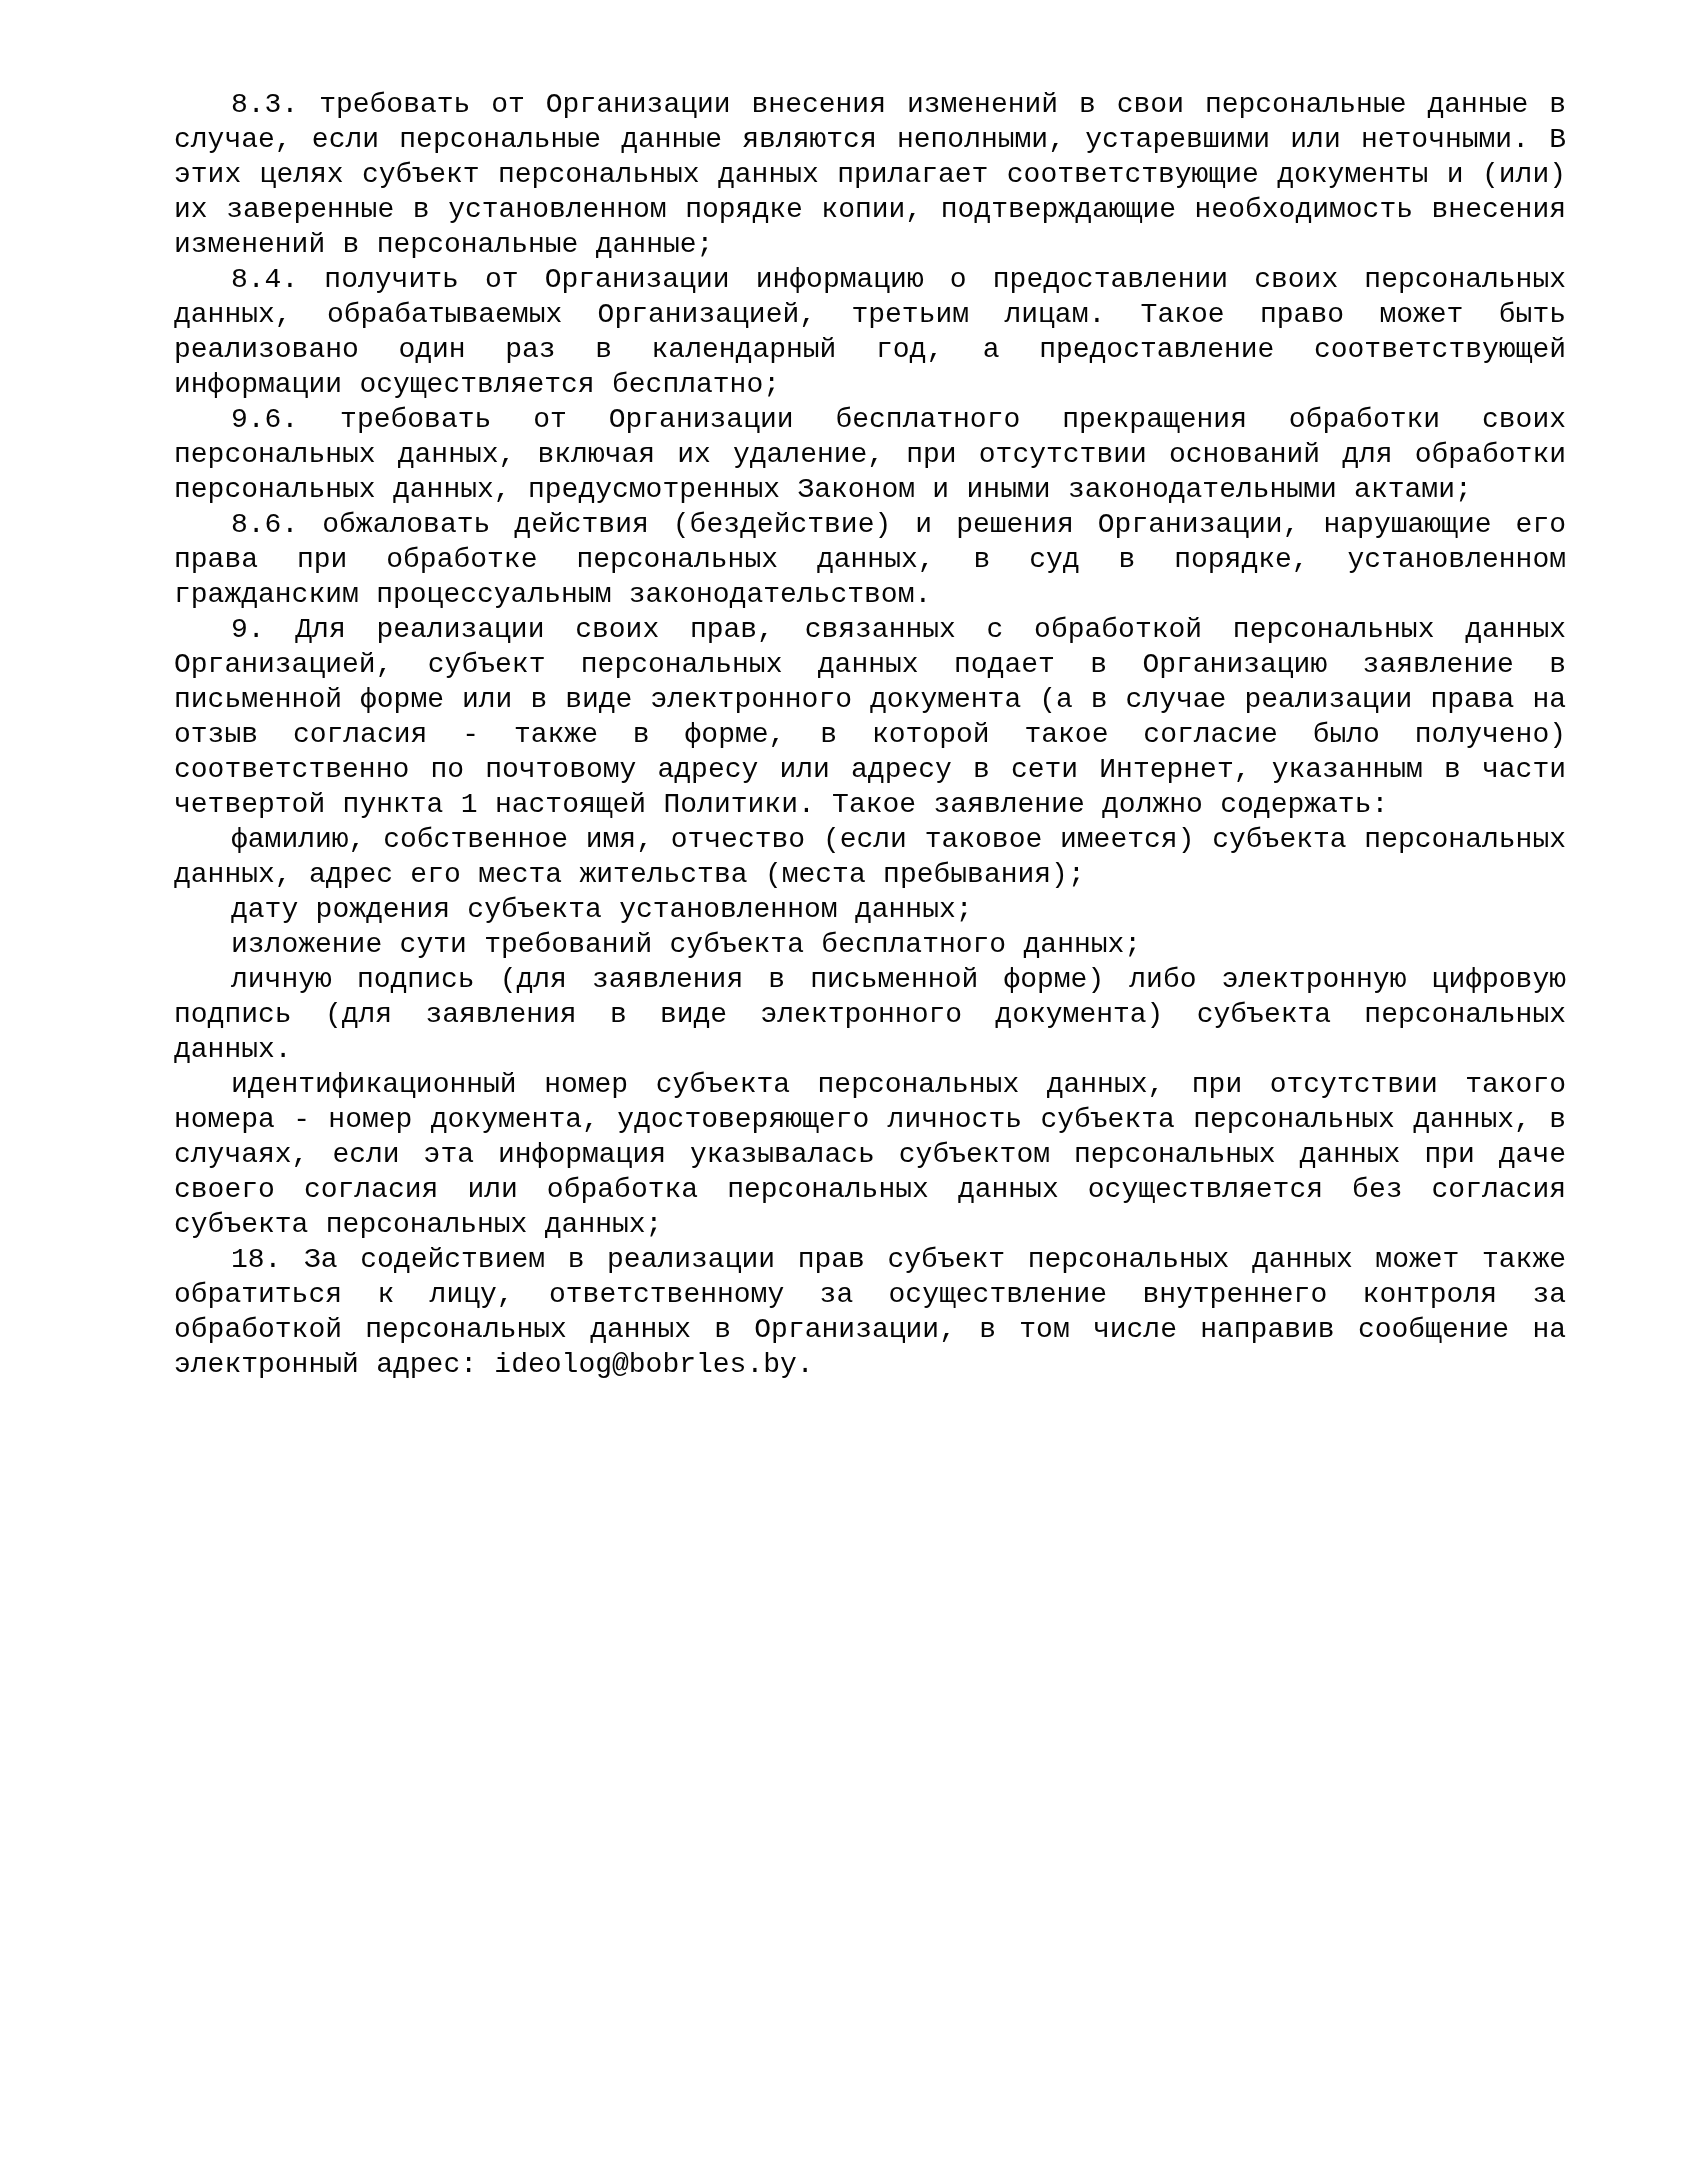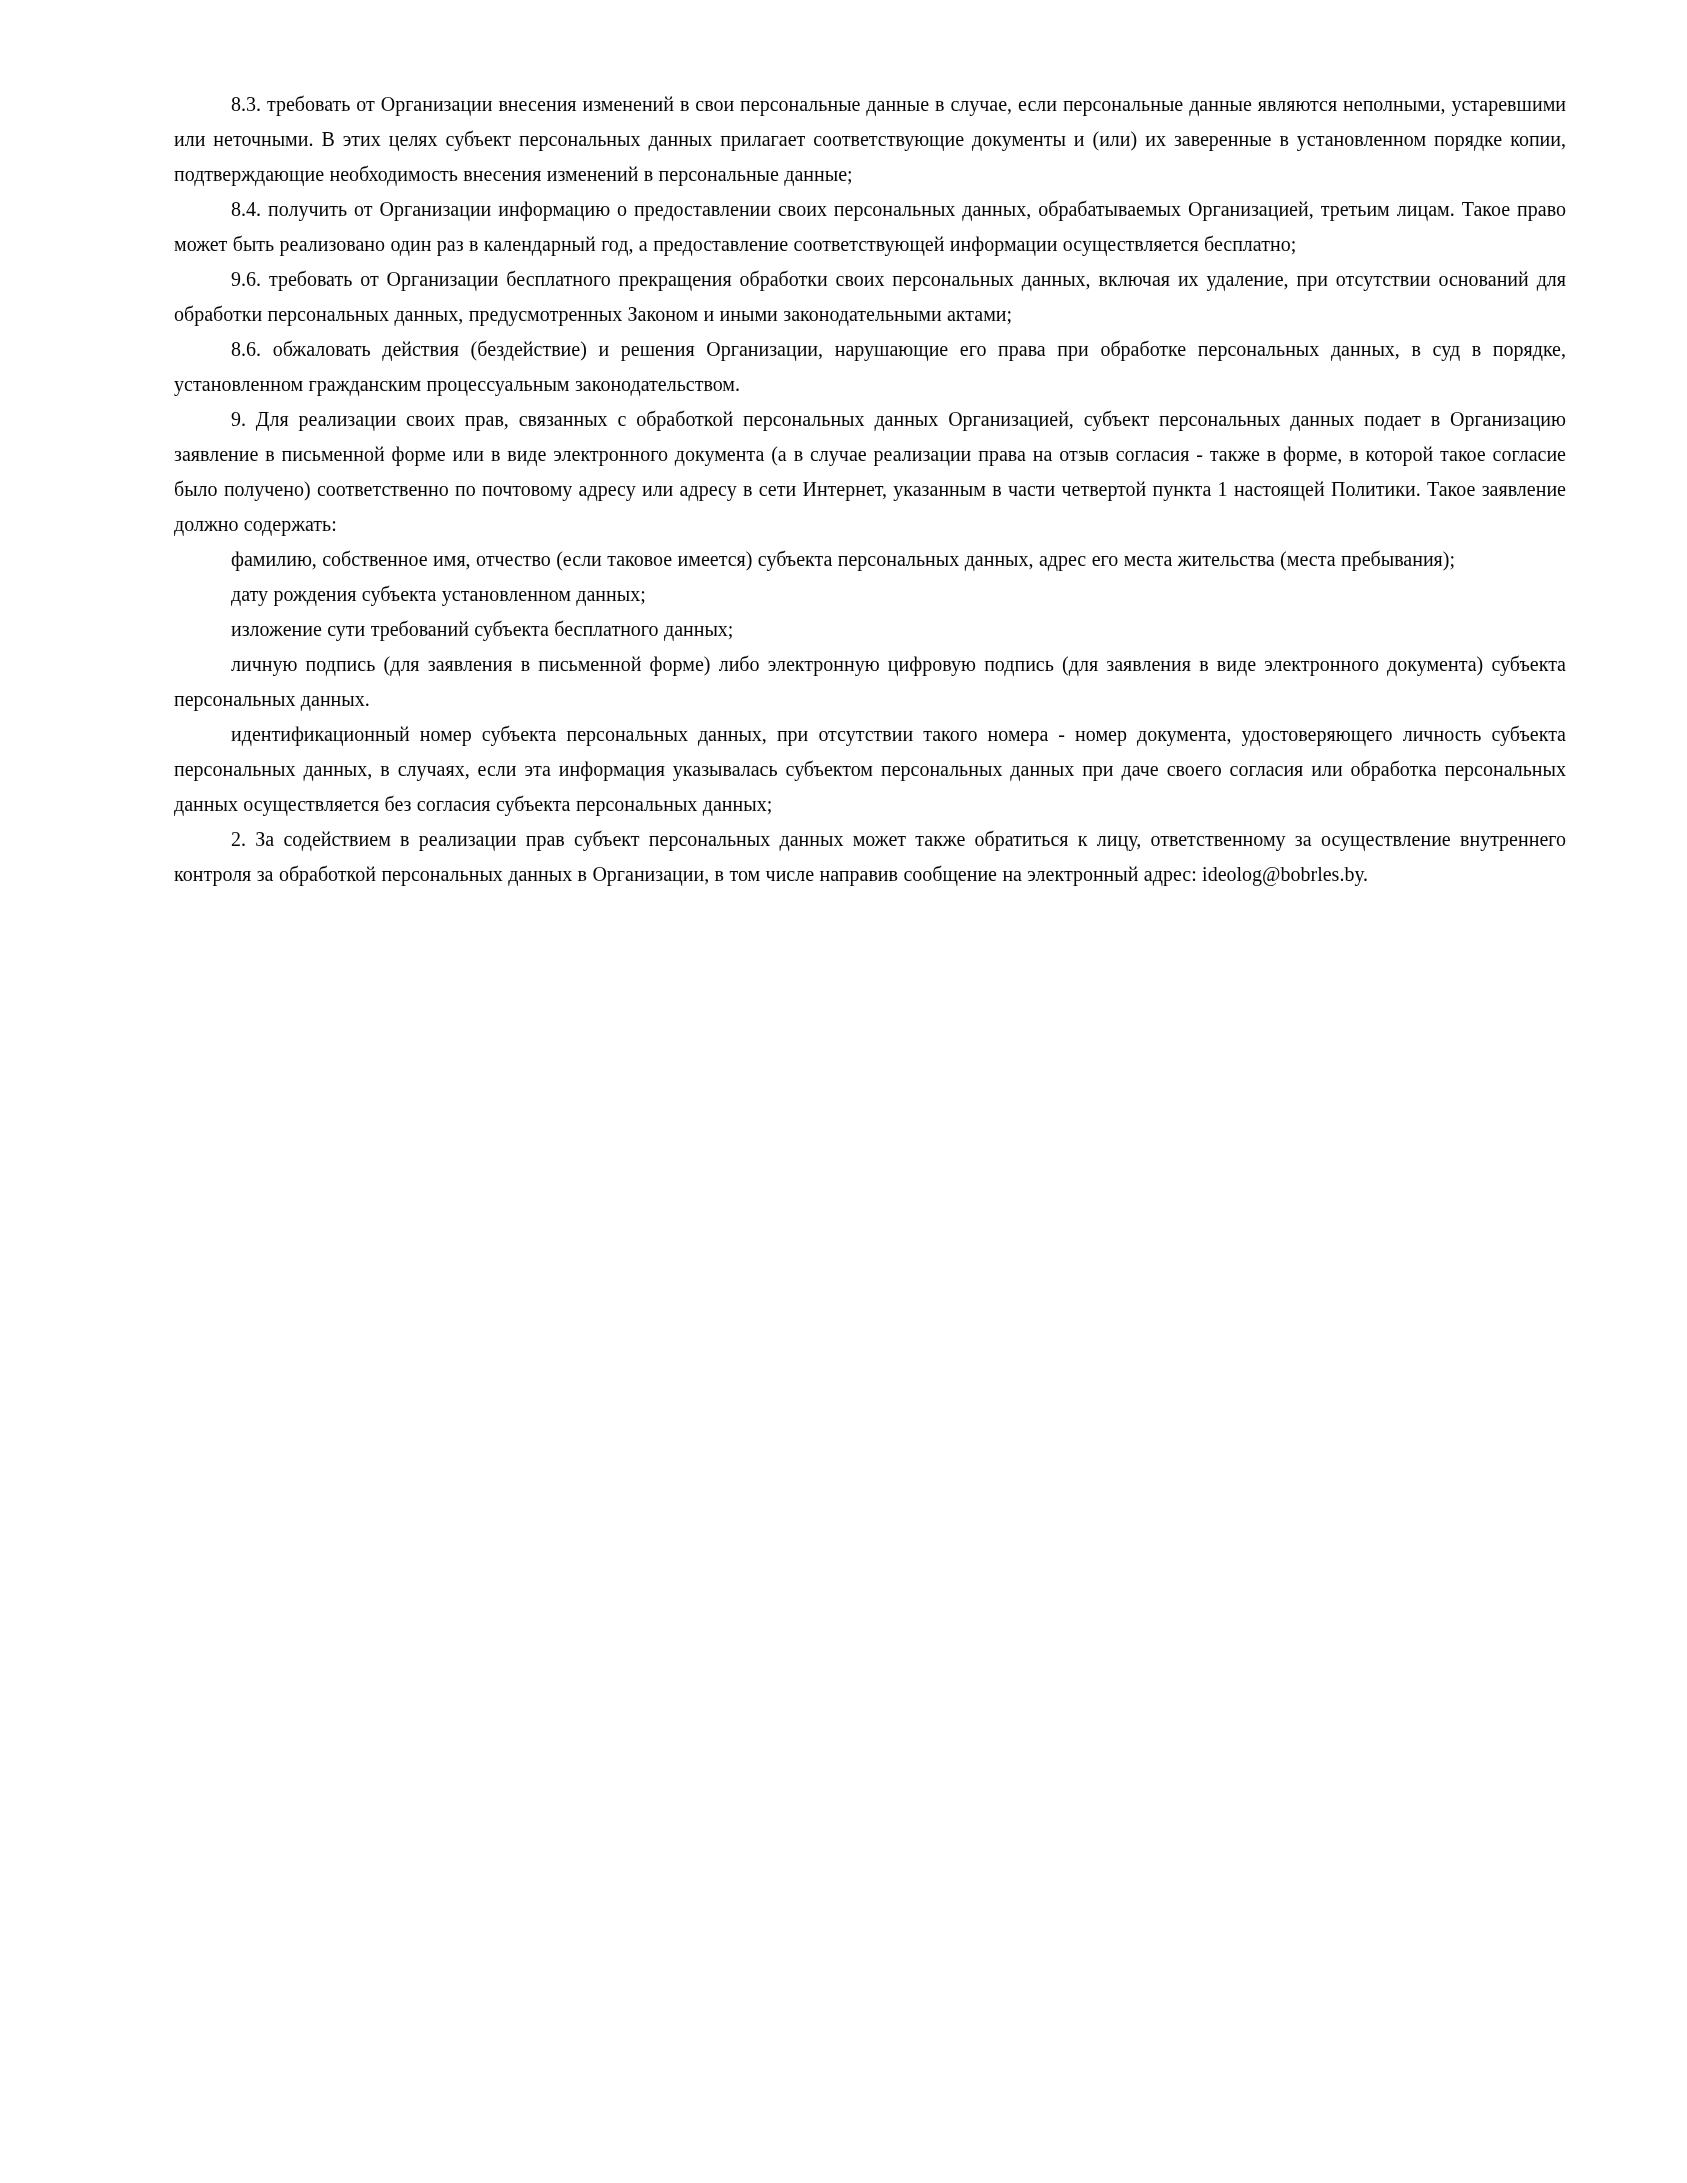--- a/index.html
+++ b/index.html
@@ -18,22 +18,22 @@
   }
   .text-column {
     position: absolute;
     left: 174px;
     top: 87px;
     width: 1392px;
   }
   p.doc-para {
     margin: 0;
     padding: 0;
-    font-family: Liberation Serif, serif;
-    font-size: 20px;
+    font-family: Liberation Mono, monospace;
+    font-size: 28px;
     line-height: 35px;
     color: #050505;
     text-align: justify;
     text-justify: inter-word;
     text-indent: 57px;
     -webkit-hyphens: none;
     hyphens: none;
     word-spacing: 0.02em;
   }
   p.doc-para.last-left {
@@ -59,17 +59,17 @@
     <p class="doc-para last-left">фамилию, собственное имя, отчество (если таковое имеется) субъекта персональных данных, адрес его места жительства (места пребывания);</p>
 
     <p class="doc-para last-left">дату рождения субъекта установленном данных;</p>
 
     <p class="doc-para last-left">изложение сути требований субъекта бесплатного данных;</p>
 
     <p class="doc-para last-left">личную подпись (для заявления в письменной форме) либо электронную цифровую подпись (для заявления в виде электронного документа) субъекта персональных данных.</p>
 
     <p class="doc-para last-left">идентификационный номер субъекта персональных данных, при отсутствии такого номера - номер документа, удостоверяющего личность субъекта персональных данных, в случаях, если эта информация указывалась субъектом персональных данных при даче своего согласия или обработка персональных данных осуществляется без согласия субъекта персональных данных;</p>
 
-    <p class="doc-para last-left">2. За содействием в реализации прав субъект персональных данных может также обратиться к лицу, ответственному за осуществление внутреннего контроля за обработкой персональных данных в Организации, в том числе направив сообщение на электронный адрес: ideolog@bobrles.by.</p>
+    <p class="doc-para last-left">18. За содействием в реализации прав субъект персональных данных может также обратиться к лицу, ответственному за осуществление внутреннего контроля за обработкой персональных данных в Организации, в том числе направив сообщение на электронный адрес: ideolog@bobrles.by.</p>
 
   </div>
 </div>
 
 
 </body></html>

